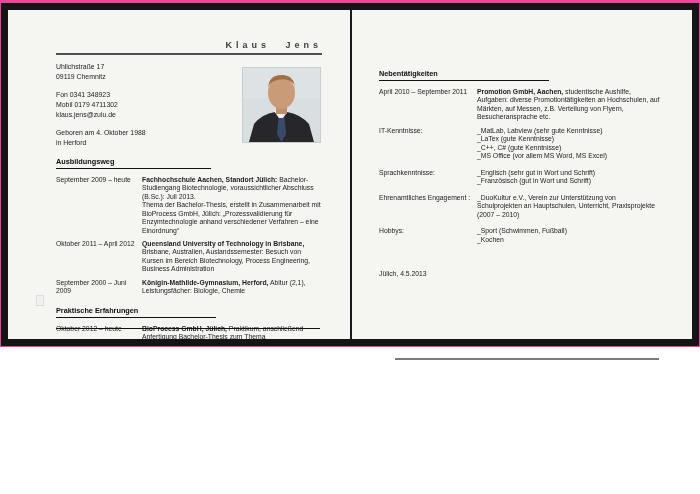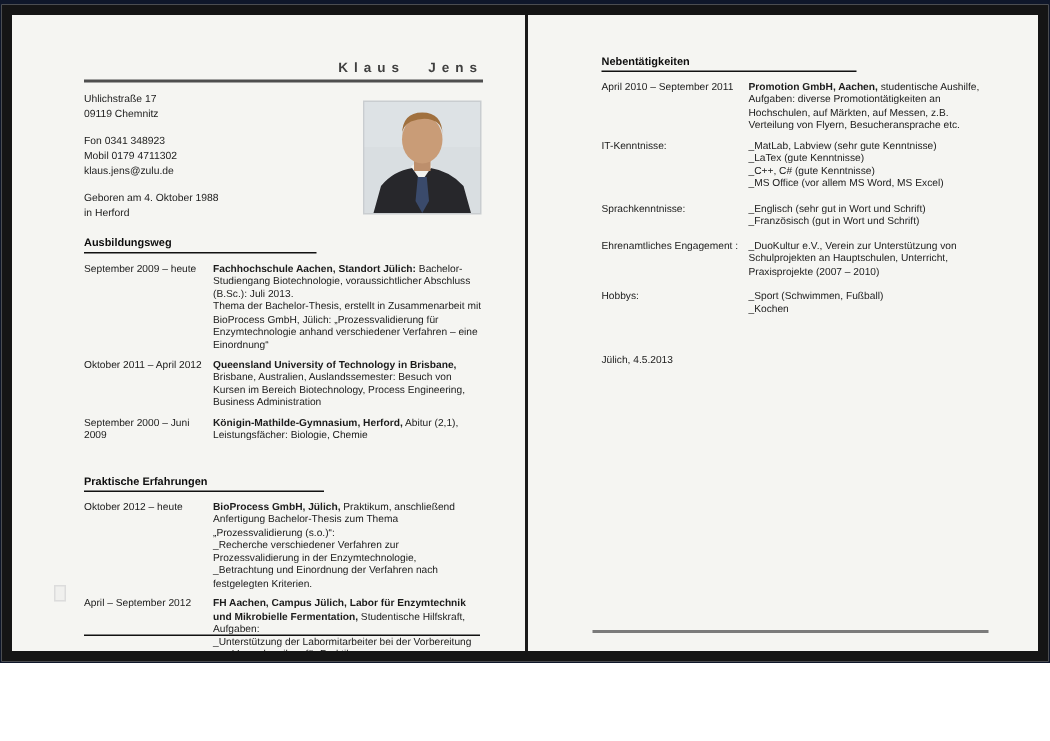--- a/index.html
+++ b/index.html
@@ -1,38 +1,38 @@
 <!DOCTYPE html>
 <html><head>
 <meta charset="utf-8">
 <style>
   * { margin:0; padding:0; box-sizing:border-box; }
   html,body { width:700px; height:494px; }
   body { font-family:"Liberation Sans", sans-serif; background:#ffffff; }
-  .canvas { position:relative; width:700px; height:442px; background:#0f172a; }
+  .canvas { position:relative; width:700px; height:347px; background:#ec4899; }
   .frame { position:absolute; left:1px; top:3px; right:1px; bottom:1px;
            border:7px solid #151515; background:#f5f5f2; }
   .sheet { position:relative; width:100%; height:100%; display:flex; }
   .page { position:relative; overflow:hidden; height:100%; color:#1b1b1b; }
   .page1 { width:344px; border-right:2px solid #1a1a1a; padding:30px 28px 0 48px; }
-  .page2 { flex:1; padding:26px 30px 0 49px; }
+  .page2 { flex:1; padding:26px 30px 0 27px;margin-top:33px; }
 
   .name { text-align:right; font-size:9px; font-weight:600; color:#3f3f3f;
           letter-spacing:4px; word-spacing:9px; padding-bottom:3px;
           border-bottom:2px solid #4f4f4f; }
 
   .contact { margin-top:7px; font-size:6.9px; line-height:1.4; width:150px; }
   .contact .grp { margin-bottom:9px; }
 
   .photo { position:absolute; top:58px; right:30px; width:77px; height:74px;
            background:#d9dee1; box-shadow:0 0 0 1px #c9cdd0; }
 
   .sec-title { font-weight:bold; font-size:7.3px; color:#0d0d0d;
                padding-bottom:2px; border-bottom:1.6px solid #111; margin-bottom:7px; }
-  .mt1 { margin-top:2px; } .mt2 { margin-top:20px; } .mt3 { margin-top:14px; }
+  .mt1 { margin-top:2px; } .mt2 { margin-top:10px; } .mt3 { margin-top:14px; }
   .w155 { width:155px; } .w160 { width:160px; } .w170 { width:170px; } .w173 { width:173px; }
 
   .entry { display:flex; font-size:6.8px; line-height:1.25; margin-bottom:5px; }
   .entry .date { width:86px; flex:none; }
   .page2 .entry .date { width:98px; }
   .entry .desc { flex:1; white-space:pre-line; }
   .entry .desc b { font-weight:bold; }
 
   .qrow { display:flex; font-size:6.8px; line-height:1.25; margin-bottom:8px; }
   .qrow .qlabel { width:98px; flex:none; white-space:nowrap; }

